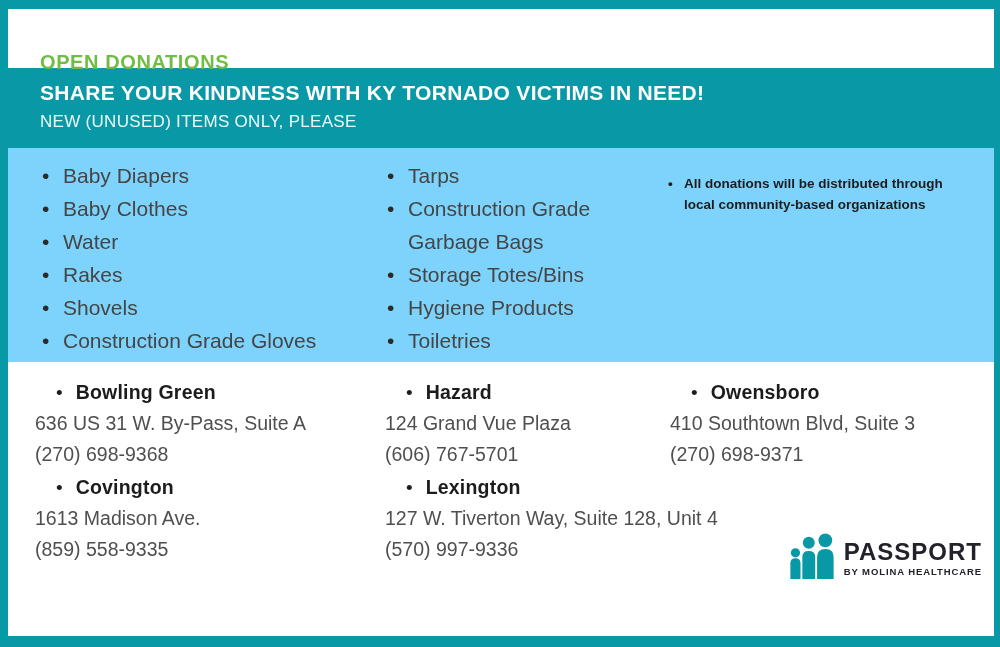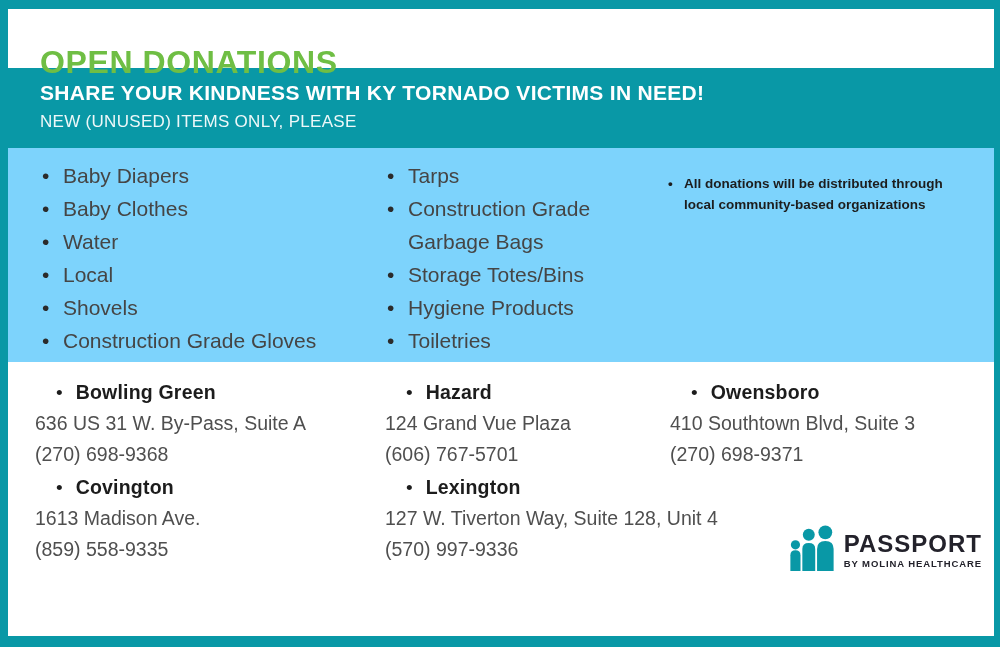--- a/index.html
+++ b/index.html
@@ -20,21 +20,21 @@
   
   .title-band {
     height: 59px;
     background: #ffffff;
     display: flex;
     align-items: center;
     padding-left: 32px;
   }
   .title-band h1 {
     color: #6FBE44;
-    font-size: 32px;
+    font-size: 20px;
     font-weight: 800;
     letter-spacing: 0.6px;
     margin-top: 48px;
   }
 
   
   .hero-band {
     height: 80px;
     background: #0998A6;
     color: #ffffff;
@@ -146,21 +146,21 @@
     font-weight: 400;
     color: #4f4f4f;
     line-height: 31px;
     white-space: nowrap;
   }
 
   
   .logo {
     position: absolute;
     right: 12px;
-    bottom: 16px;
+    bottom: 8px;
     display: flex;
     align-items: center;
     gap: 7px;
   }
   .logo-text .brand {
     font-size: 24px;
     font-weight: 700;
     color: #23222b;
     letter-spacing: 1px;
     line-height: 1;
@@ -185,21 +185,21 @@
   <div class="hero-band">
     <div class="hero-heading">SHARE YOUR KINDNESS WITH KY TORNADO VICTIMS IN NEED!</div>
     <div class="hero-subheading">NEW (UNUSED) ITEMS ONLY, PLEASE</div>
   </div>
 
   <div class="items-section">
     <ul class="item-list col1">
       <li>Baby Diapers</li>
       <li>Baby Clothes</li>
       <li>Water</li>
-      <li>Local</li>
+      <li>Rakes</li>
       <li>Shovels</li>
       <li>Construction Grade Gloves</li>
     </ul>
     <ul class="item-list col2">
       <li>Tarps</li>
       <li>Construction Grade Garbage Bags</li>
       <li>Storage Totes/Bins</li>
       <li>Hygiene Products</li>
       <li>Toiletries</li>
     </ul>

